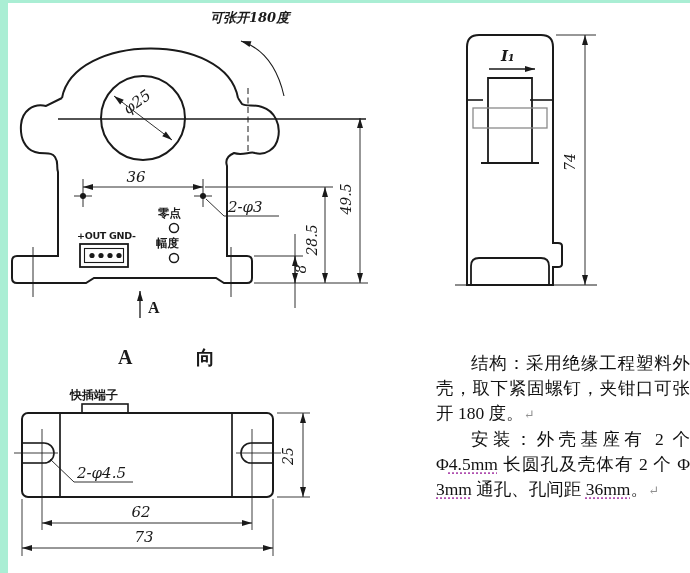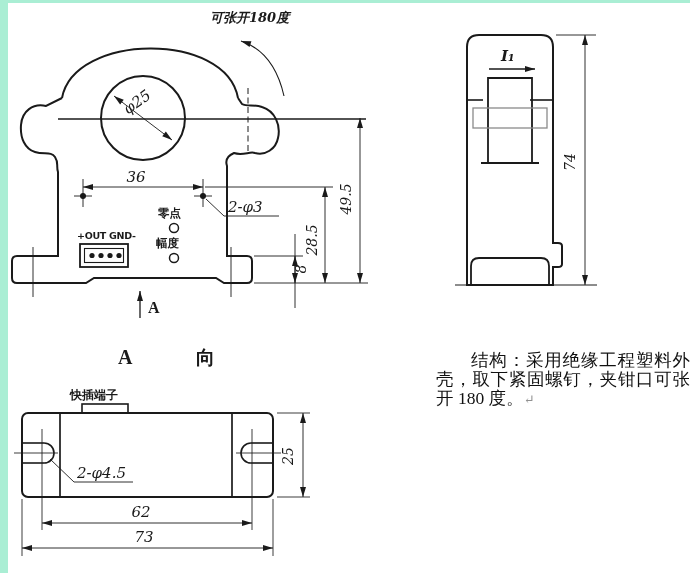--- a/index.html
+++ b/index.html
@@ -16,21 +16,21 @@
   .t-dim-r  { font-family:"DejaVu Serif", serif; font-style:italic; font-size:14px; }
   .t-cjk    { font-family:"DejaVu Sans","Liberation Sans", sans-serif; font-size:11.5px; font-weight:bold; }
   .t-note   { font-family:"DejaVu Serif", serif; font-style:italic; font-size:13px; font-weight:bold; }
   .t-lab    { font-family:"DejaVu Sans","Liberation Sans", sans-serif; font-size:9.5px; font-weight:bold; letter-spacing:-0.3px; }
   .t-bigA   { font-family:"Liberation Serif","DejaVu Serif", serif; font-size:20px; font-weight:bold; }
   .t-bigC   { font-family:"DejaVu Sans","Liberation Sans", sans-serif; font-size:19px; font-weight:bold; }
   .t-cur    { font-family:"DejaVu Serif", serif; font-style:italic; font-size:15px; font-weight:bold; }
   .notes {
     position:absolute; left:436px; top:351px; width:254px;
     font-family:"Liberation Serif","DejaVu Serif", serif;
-    font-size:17.5px; line-height:19px; color:#111;
+    font-size:17.5px; line-height:25px; color:#111;
     text-align:justify;
   }
   .notes p { margin:0; text-indent:2em; }
   .uz  { text-decoration:underline dotted #b050b0; text-underline-offset:3px; }
   .ret { color:#909090; font-size:13px; }
 </style>
 </head>
 <body>
 
 <div class="page">
@@ -166,14 +166,15 @@
 
       <line class="ln" x1="277" y1="413" x2="310" y2="413" stroke-width="0.85"></line>
       <line class="ln" x1="277" y1="497" x2="310" y2="497" stroke-width="0.85"></line>
       <line class="ln" x1="303" y1="413" x2="303" y2="497" stroke-width="0.9" marker-start="url(#arr)" marker-end="url(#arr)"></line>
       <text class="t-dim-r" x="293" y="456" text-anchor="middle" transform="rotate(-90 293 456)">25</text>
     </g>
   </svg>
 
   <div class="notes">
     <p><span>结构：采用绝缘工程塑料外壳，取下紧固螺钉，夹钳口可张开 180 度。</span><span class="ret">↵</span></p>
+    <p><span>安装：外壳基座有 2 个 Φ</span><span class="uz">4.5mm</span><span> 长圆孔及壳体有 2 个 Φ </span><span class="uz">3mm</span><span> 通孔、孔间距 </span><span class="uz">36mm</span><span>。</span><span class="ret">↵</span></p>
   </div>
 </div>
 
 </body></html>

